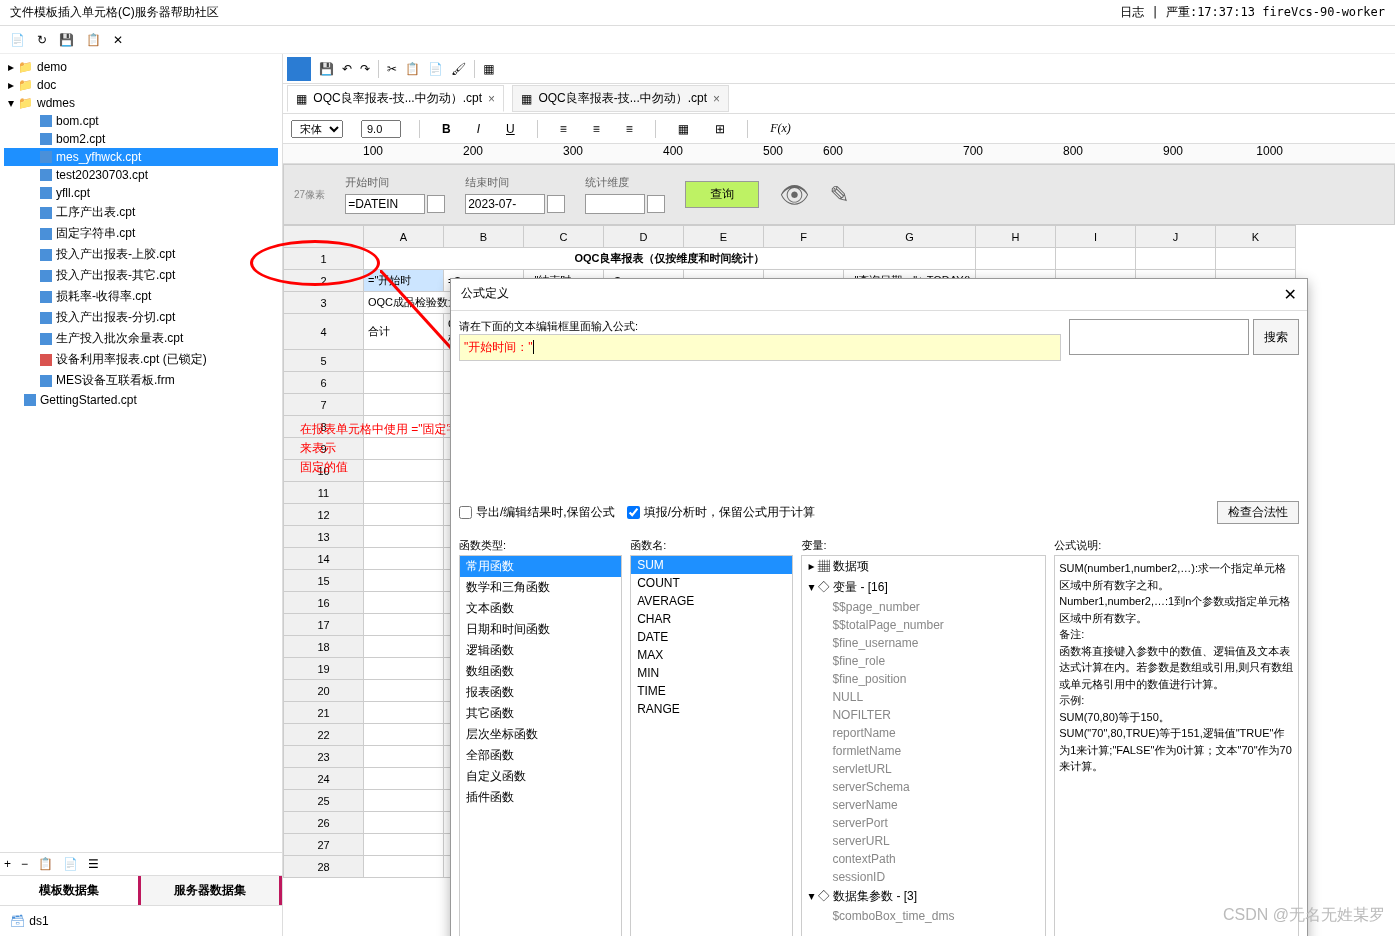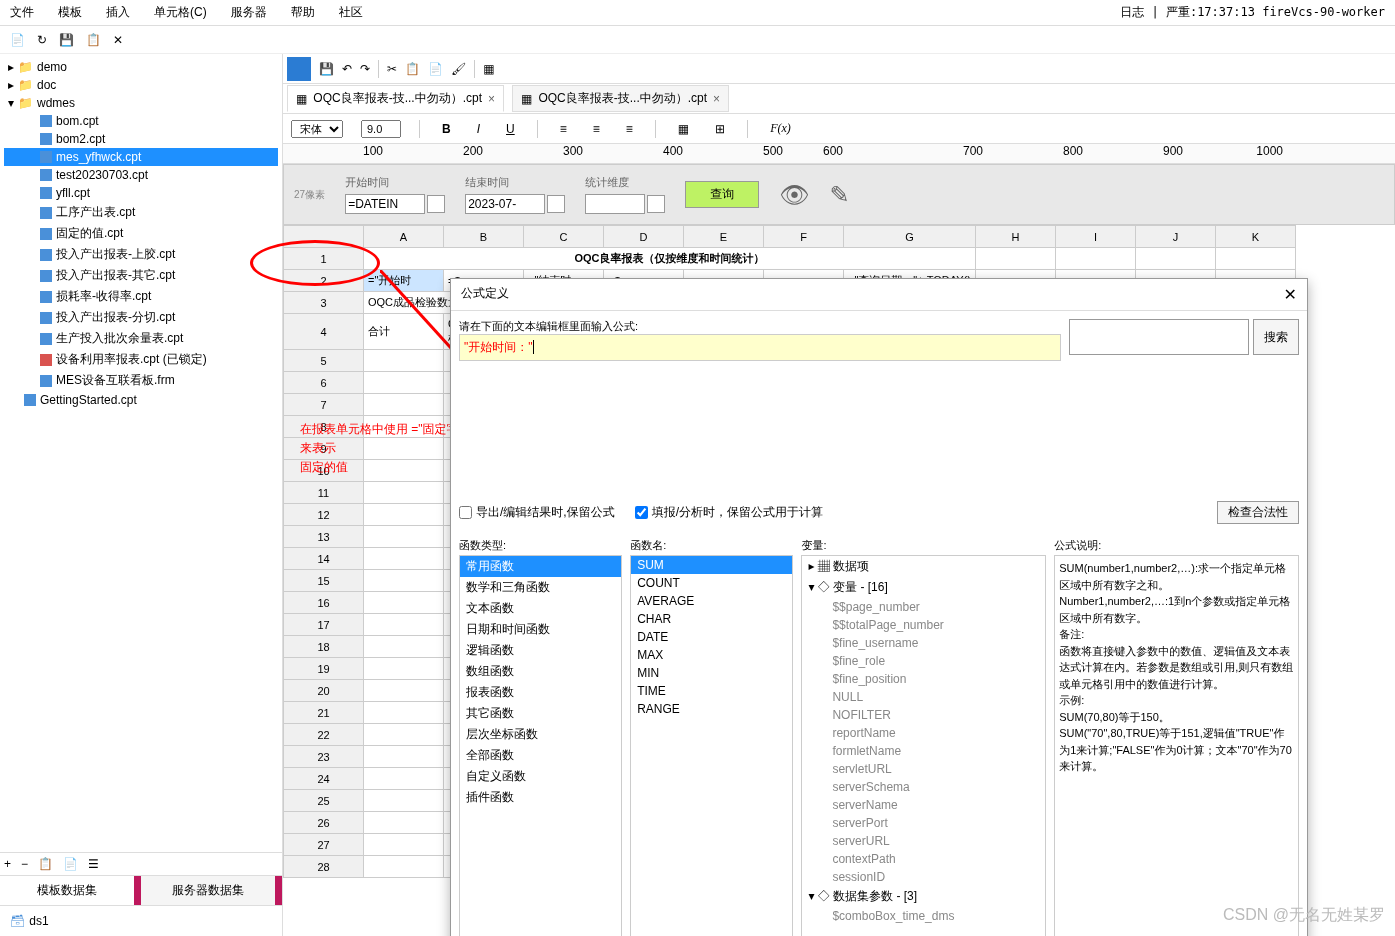--- a/index.html
+++ b/index.html
@@ -1,37 +1,37 @@
 <!DOCTYPE html>
 <html><head>
 <meta charset="utf-8">
 <style>
 * { box-sizing: border-box; margin: 0; padding: 0; font-family: "SimSun", "宋体", sans-serif; font-size: 12px; }
 body { background: #fff; width: 1395px; height: 936px; overflow: hidden; position: relative; }
 
 .menubar { display: flex; justify-content: space-between; padding: 4px 10px; border-bottom: 1px solid #ddd; height: 26px; }
-.menu-left { display: flex; gap: 24px; }
+.menu-left { display: flex; }
 .menu-item { cursor: pointer; }
 .menu-right { font-family: monospace; }
 
 .toolbar { display: flex; gap: 12px; padding: 4px 10px; border-bottom: 1px solid #eee; height: 28px; align-items: center; }
 
 .main { display: flex; height: calc(100% - 54px); }
 .sidebar { width: 283px; border-right: 1px solid #ddd; display: flex; flex-direction: column; }
 .tree { flex: 1; overflow: auto; padding: 4px; }
 .tree-item { display: flex; align-items: center; gap: 4px; padding: 2px 4px; cursor: pointer; }
 .tree-item.indent1 { padding-left: 20px; }
 .tree-item.indent2 { padding-left: 36px; }
 .tree-item.selected { background: #1e90ff; color: white; }
 .folder-icon::before { content: "📁"; font-size: 12px; }
 .file-icon { width: 12px; height: 12px; background: #4a90d9; display: inline-block; }
 .file-icon.red { background: #d9534f; }
 
 .dataset-tabs { display: flex; border-top: 1px solid #ddd; }
-.ds-tab { flex: 1; padding: 6px; text-align: center; cursor: pointer; background: #f5f5f5; border-right: 7px solid #be185d; }
+.ds-tab { flex: 1; padding: 6px; text-align: center; cursor: pointer; background: #f5f5f5; border-right: 3px solid #be185d; font-weight: bold; }
 .ds-tab.active { background: #fff; }
 .ds-body { padding: 6px; border-top: 1px solid #ddd; }
 .ds-toolbar { display: flex; gap: 10px; padding: 4px; border-top: 1px solid #ddd; }
 
 .content { flex: 1; display: flex; flex-direction: column; position: relative; }
 .tabs-row { display: flex; align-items: center; padding: 0 4px; height: 30px; border-bottom: 1px solid #ddd; gap: 8px; }
 .doc-tab { display: flex; align-items: center; gap: 6px; padding: 4px 8px; background: #f5f5f5; border: 1px solid #ddd; }
 .doc-tab.active { background: #fff; border-bottom: 1px solid #fff; }
 .tab-close { cursor: pointer; color: #666; }
 
@@ -63,21 +63,21 @@
 .red-text { position: absolute; left: 300px; top: 420px; color: red; font-size: 24px; line-height: 1.6; z-index: 5; pointer-events: none; }
 .arrow { position: absolute; left: 380px; top: 270px; z-index: 6; pointer-events: none; }
 
 .formula-dlg { position: absolute; left: 450px; top: 278px; width: 858px; height: 720px; background: #fff; border: 1px solid #999; box-shadow: 0 4px 12px rgba(0,0,0,.3); z-index: 10; display: flex; flex-direction: column; }
 .dlg-title { display: flex; justify-content: space-between; padding: 6px 10px; border-bottom: 1px solid #ddd; }
 .dlg-close { cursor: pointer; font-size: 16px; }
 .dlg-body { flex: 1; display: flex; flex-direction: column; padding: 8px; gap: 8px; }
 .dlg-hint { font-size: 11px; }
 .dlg-editor { background: #ffffcc; padding: 4px; border: 1px solid #ccc; min-height: 20px; }
 .dlg-editor .red { color: red; }
-.dlg-opts { display: flex; gap: 20px; align-items: center; padding: 4px 0; }
+.dlg-opts { display: flex; gap: 12px; align-items: center; padding: 4px 0; }
 .dlg-opts label { display: flex; align-items: center; gap: 4px; }
 .check-btn { padding: 2px 10px; border: 1px solid #999; background: #f5f5f5; cursor: pointer; }
 .dlg-lists { display: flex; gap: 8px; flex: 1; }
 .dlg-col { flex: 1; display: flex; flex-direction: column; }
 .dlg-col-hdr { font-size: 11px; padding: 2px 0; }
 .dlg-list { flex: 1; border: 1px solid #ccc; overflow: auto; font-family: monospace; font-size: 11px; }
 .dlg-list-item { padding: 2px 6px; cursor: pointer; }
 .dlg-list-item.sel { background: #1e90ff; color: white; }
 .dlg-desc { flex: 1.5; display: flex; flex-direction: column; }
 .dlg-desc-box { flex: 1; border: 1px solid #ccc; padding: 4px; font-size: 11px; line-height: 1.5; overflow: auto; }
@@ -150,21 +150,21 @@
       <div class="tree-item indent2">
           <span class="file-icon"></span>
           <span>yfll.cpt</span>
         </div>
       <div class="tree-item indent2">
           <span class="file-icon"></span>
           <span>工序产出表.cpt</span>
         </div>
       <div class="tree-item indent2">
           <span class="file-icon"></span>
-          <span>固定的值.cpt</span>
+          <span>固定字符串.cpt</span>
         </div>
       <div class="tree-item indent2">
           <span class="file-icon"></span>
           <span>投入产出报表-上胶.cpt</span>
         </div>
       <div class="tree-item indent2">
           <span class="file-icon"></span>
           <span>投入产出报表-其它.cpt</span>
         </div>
       <div class="tree-item indent2">

